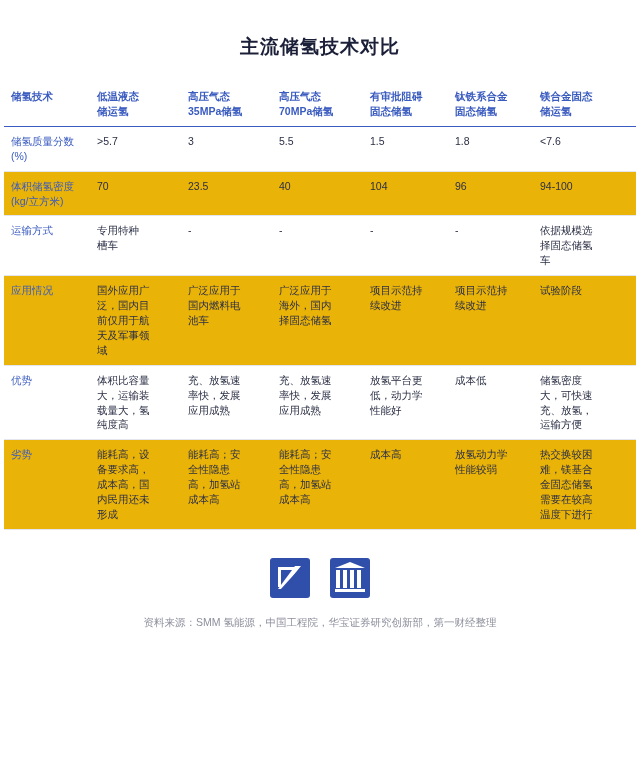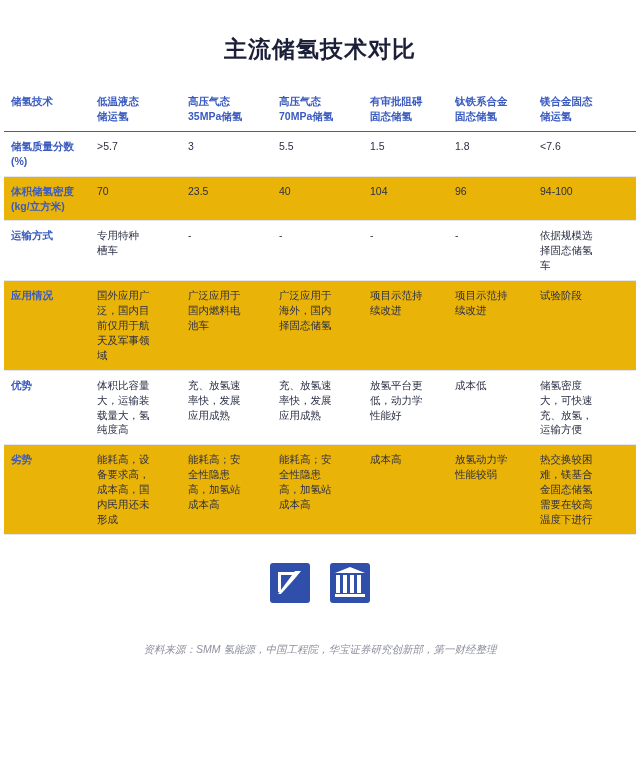--- a/index.html
+++ b/index.html
@@ -15,21 +15,21 @@
     overflow: hidden;
   }
   .page {
     position: relative;
     width: 640px;
     height: 757px;
     box-sizing: border-box;
   }
   .title {
     text-align: center;
-    font-size: 23px;
+    font-size: 19px;
     font-weight: bold;
     color: #1b1f38;
     letter-spacing: 1px;
     padding-top: 34px;
     padding-bottom: 22px;
   }
   table.compare {
     width: 632px;
     margin: 0 auto;
     border-collapse: collapse;
@@ -54,21 +54,21 @@
   }
   tbody td {
     border-bottom: 1px solid #e3e6ef;
     color: #2b2f45;
   }
   tbody tr.alt td {
     background: #eab308;
   }
   tbody td.rowhead {
     color: #3a5bbf;
-    font-weight: bold;
+    font-weight: normal;
   }
   col.c0 { width: 86px; }
   col.c1 { width: 91px; }
   col.c2 { width: 91px; }
   col.c3 { width: 91px; }
   col.c4 { width: 85px; }
   col.c5 { width: 85px; }
   col.c6 { width: 103px; }
   .logos {
     display: flex;
@@ -79,22 +79,21 @@
   }
   .logo-box {
     width: 44px;
     height: 44px;
     display: block;
   }
   .source {
     text-align: center;
     font-size: 10.5px;
     color: #8d8f9c;
-    margin-top: 38px;
-    font-style: italic;
+    margin-top: 16px;
   }
 </style>
 </head>
 <body>
 
 <div class="page">
 
   <div class="title">主流储氢技术对比</div>
 
   <table class="compare">

